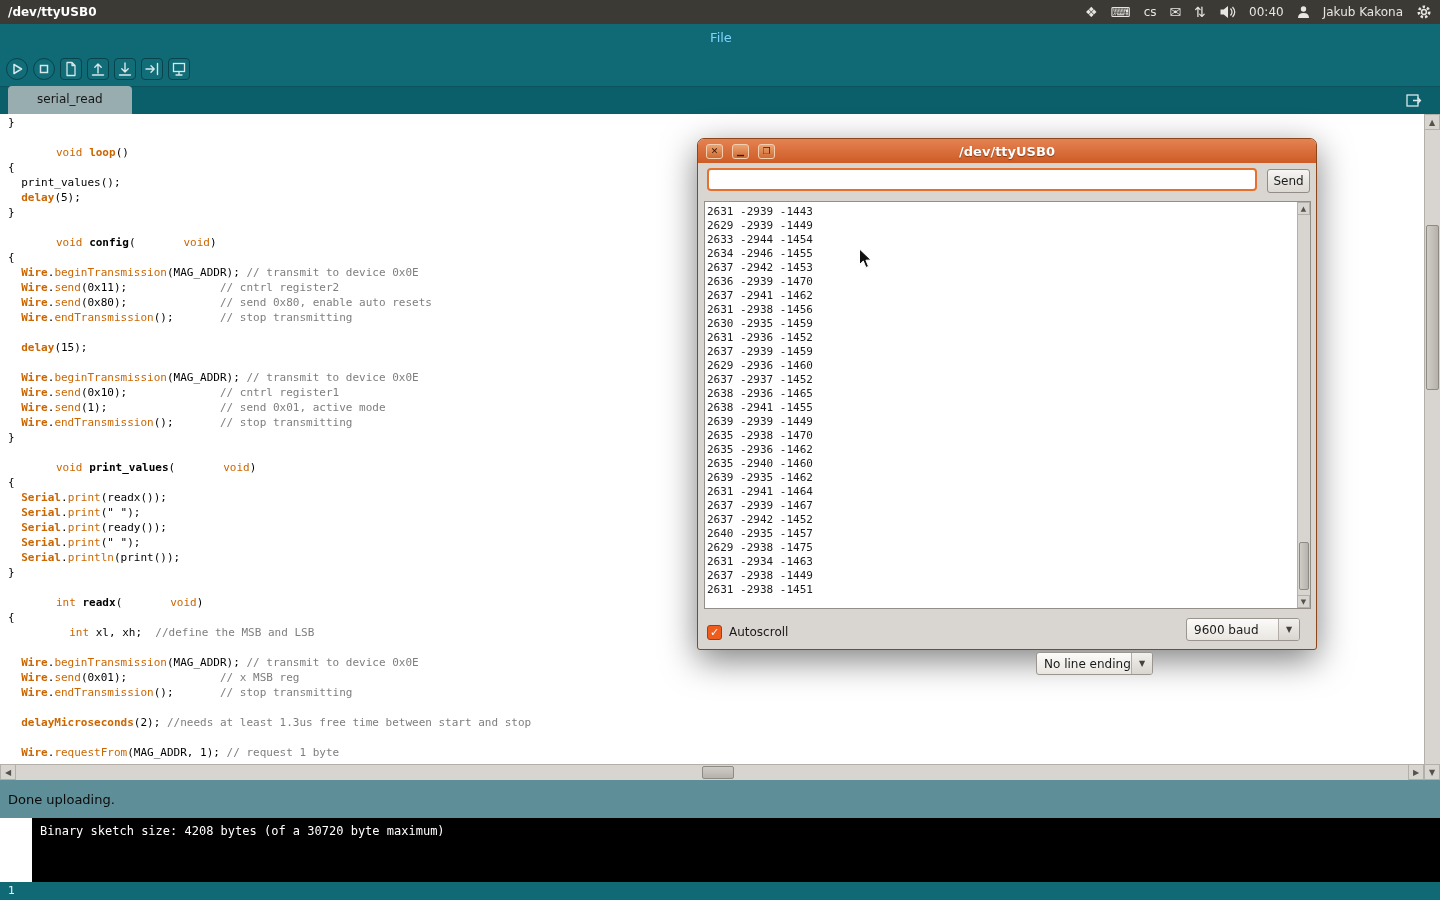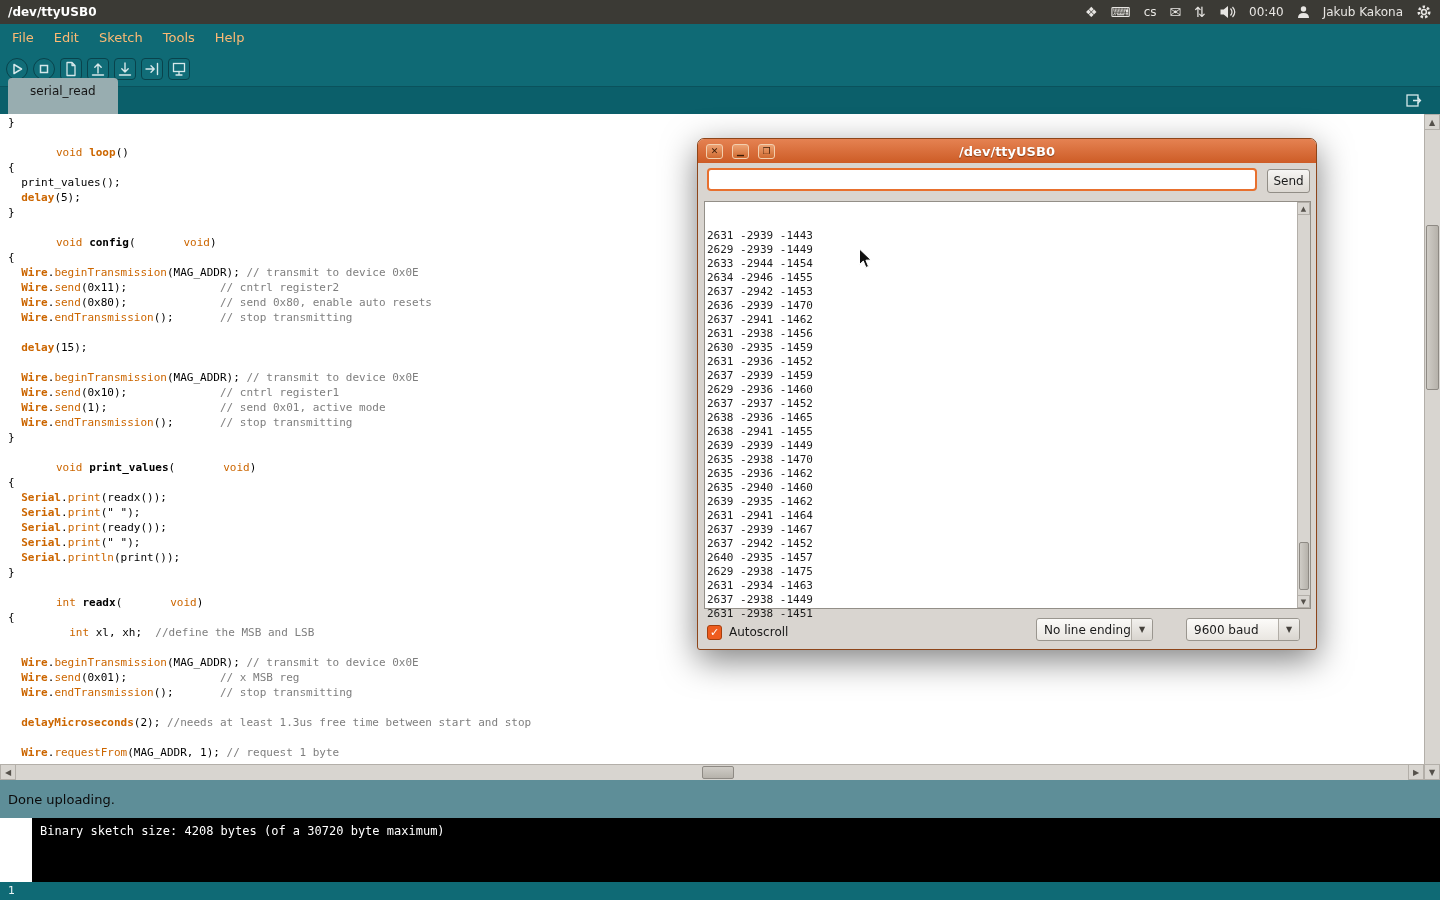--- a/index.html
+++ b/index.html
@@ -7,31 +7,31 @@
           font-family:"DejaVu Sans","Liberation Sans",sans-serif;-webkit-font-smoothing:antialiased;}
   
   .top-panel{position:absolute;left:0;top:0;width:1440px;height:24px;background:#3b3a35;color:#eee;
              display:flex;align-items:center;justify-content:space-between;font-size:12px;}
   .tp-title{margin-left:8px;font-weight:bold;color:#fff;}
   .tray{display:flex;align-items:center;gap:13px;margin-right:8px;color:#e8e6e3;}
   .tray .tri{font-size:14px;line-height:24px;cursor:default;}
   .tray svg{display:block;}
   
   .menu-bar{position:absolute;left:0;top:24px;width:1440px;height:28px;background:#0f6a75;
-            display:flex;align-items:center;color:#fdba74;font-size:13px;}
+            display:flex;align-items:center;color:#7dd3fc;font-size:13px;flex-direction:column;}
   .menu-item{padding:0 10px;line-height:28px;}
   .menu-item:first-child{margin-left:2px;}
   .toolbar{position:absolute;left:0;top:52px;width:1440px;height:34px;background:#0f6a75;
            display:flex;align-items:center;gap:5px;padding-left:6px;box-sizing:border-box;}
   .tbtn{width:22px;height:22px;background:#116d78;border:1px solid #09434c;border-radius:4px;
         display:flex;align-items:center;justify-content:center;box-sizing:border-box;}
   .tbtn.round{border-radius:50%;}
   .tbtn svg{display:block;}
   .tab-strip{position:absolute;left:0;top:86px;width:1440px;height:28px;background:#0b5f6a;border-top:1px solid #0a525c;box-sizing:border-box;}
-  .tab{position:absolute;left:8px;bottom:0;height:36px;line-height:26px;padding:0 22px;background:#98adb0;
+  .tab{position:absolute;left:8px;bottom:0;height:28px;line-height:26px;padding:0 29px;background:#98adb0;
        color:#161616;font-size:12px;border-radius:4px 4px 0 0;}
   .tab-menu{position:absolute;right:16px;top:5px;width:20px;height:18px;display:flex;align-items:center;justify-content:center;}
   
   .editor{position:absolute;left:0;top:114px;width:1424px;height:650px;background:#fff;overflow:hidden;
           font-family:"DejaVu Sans Mono","Liberation Mono",monospace;font-size:11px;line-height:15px;
           padding:1px 0 0 8px;box-sizing:border-box;}
   .cl{white-space:pre;height:15px;}
   .k{color:#cc6600;margin-left:48px;} .f{color:#cc6600;font-weight:bold;} .o{color:#cc6600;font-weight:bold;}
   .m{color:#cc6600;} .c{color:#7e7e7e;} .p{color:#000;} .d{color:#000;font-weight:bold;text-align:center;}
   
@@ -57,34 +57,34 @@
   .sm-btns{display:flex;gap:9px;margin-left:8px;z-index:2;}
   .sm-btn{width:17px;height:15px;border:1px solid #f3cfae;border-radius:3px;background:linear-gradient(#eda273,#d06a30);
           color:#3a1a06;font-size:9px;font-weight:bold;display:flex;align-items:center;justify-content:center;box-sizing:border-box;}
   .sm-input{position:absolute;left:9px;top:29px;width:550px;height:23px;border:2px solid #e8702e;border-radius:4px;
             background:#fff;box-sizing:border-box;font-size:12px;padding:0 4px;outline:none;}
   .sm-send{position:absolute;left:569px;top:30px;width:43px;height:24px;border:1px solid #918d86;border-radius:3px;
            background:linear-gradient(#f7f6f4,#dcd8d2);font-size:12px;color:#1a1a1a;
            display:flex;align-items:center;justify-content:center;box-sizing:border-box;}
   .sm-output{position:absolute;left:6px;top:62px;width:607px;height:408px;background:#fff;border:1px solid #938f88;box-sizing:border-box;}
   .sm-lines{position:absolute;left:0;top:0;width:592px;height:100%;overflow:hidden;padding:3px 13px 0 2px;box-sizing:border-box;
-            font-family:"DejaVu Sans Mono","Liberation Mono",monospace;font-size:11px;line-height:14px;color:#1c1c1c;margin-top:24px;}
+            font-family:"DejaVu Sans Mono","Liberation Mono",monospace;font-size:11px;line-height:14px;color:#1c1c1c;}
   .sl{white-space:pre;height:14px;}
   .sm-scroll{position:absolute;right:0;top:0;width:13px;height:100%;background:#d8d5d0;border-left:1px solid #b3afa9;box-sizing:border-box;}
   .sm-scroll .sb-arrow{width:13px;height:13px;font-size:7px;}
   .sm-bottom{position:absolute;left:0;top:479px;width:100%;height:28px;display:flex;align-items:center;font-size:12px;color:#1a1a1a;}
   .sm-check{width:15px;height:15px;margin-left:9px;background:#ee5c1e;border:1px solid #a63f0e;border-radius:3px;
             color:#fff;font-size:11px;font-weight:bold;display:flex;align-items:center;justify-content:center;box-sizing:border-box;}
   .sm-checklabel{margin-left:7px;}
   .combo{position:absolute;top:0;height:23px;border:1px solid #9a968f;border-radius:3px;background:linear-gradient(#fcfbf9,#e9e6e1);
          display:flex;align-items:center;box-sizing:border-box;}
   .combo-text{flex:1;padding-left:7px;font-size:12px;color:#1a1a1a;white-space:nowrap;overflow:hidden;}
   .combo-arrow{width:20px;height:100%;border-left:1px solid #b2aea7;display:flex;align-items:center;justify-content:center;
                font-size:8px;color:#45413c;background:linear-gradient(#f2f0ed,#d9d5cf);border-radius:0 2px 2px 0;}
-  .combo-ending{left:338px;width:117px;}
+  .combo-ending{left:338px;width:117px;margin-top:34px;}
   .combo-baud{left:488px;width:114px;}
   
   .cursor{position:absolute;left:858px;top:248px;z-index:50;}
 </style>
 </head>
 <body>
 
 <div id="screen">
 
   <div class="top-panel">

